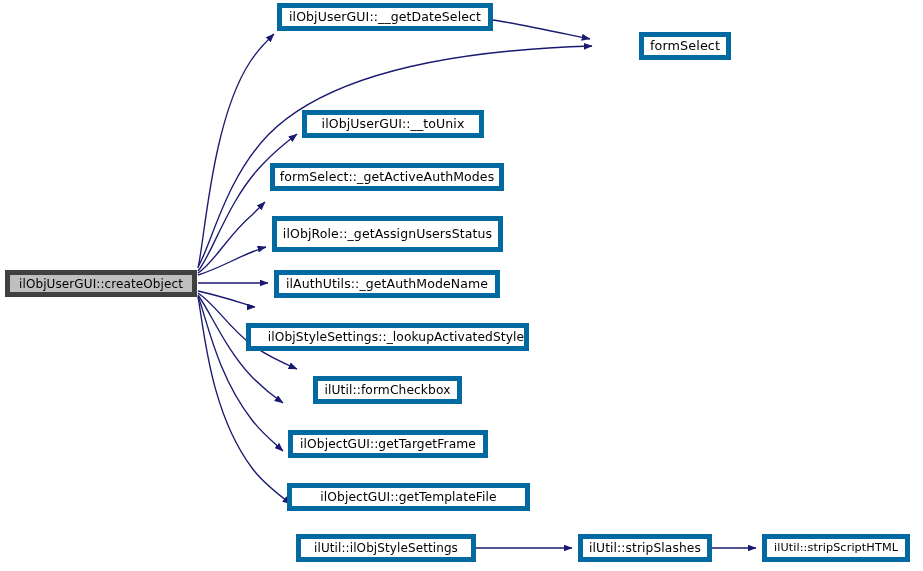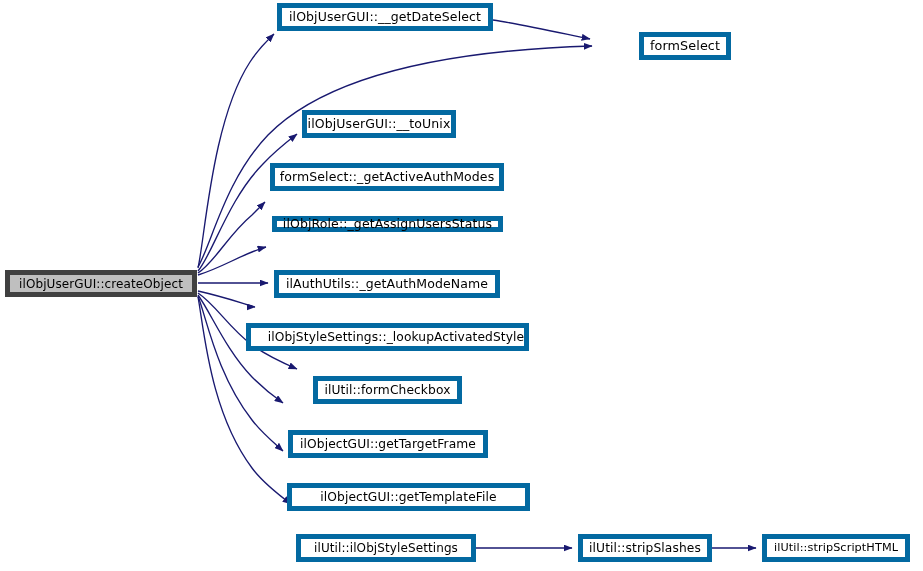--- a/index.html
+++ b/index.html
@@ -78,27 +78,27 @@
   <div id="node-layer">
       <div class="node-box is-root" style="left: 5px; top: 270px; width: 192px; height: 27px;">
         <span class="node-label" style="font-size: 12px;">ilObjUserGUI::createObject</span>
       </div>
       <div class="node-box" style="left: 277px; top: 3px; width: 216px; height: 28px;">
         <span class="node-label" style="font-size: 12.5px;">ilObjUserGUI::__getDateSelect</span>
       </div>
       <div class="node-box" style="left: 598px; top: 32px; width: 92px; height: 28px; margin-left: 41px;">
         <span class="node-label" style="font-size: 12.75px;">formSelect</span>
       </div>
-      <div class="node-box" style="left: 302px; top: 110px; width: 154px; height: 28px;">
+      <div class="node-box" style="left: 302px; top: 110px; width: 182px; height: 28px;">
         <span class="node-label" style="font-size: 12.5px;">ilObjUserGUI::__toUnix</span>
       </div>
       <div class="node-box" style="left: 270px; top: 163px; width: 234px; height: 28px;">
         <span class="node-label" style="font-size: 12.5px;">formSelect::_getActiveAuthModes</span>
       </div>
-      <div class="node-box" style="left: 272px; top: 216px; width: 231px; height: 16px;">
+      <div class="node-box" style="left: 272px; top: 216px; width: 231px; height: 36px;">
         <span class="node-label" style="font-size: 12.5px;">ilObjRole::_getAssignUsersStatus</span>
       </div>
       <div class="node-box" style="left: 274px; top: 270px; width: 226px; height: 28px;">
         <span class="node-label" style="font-size: 12.5px;">ilAuthUtils::_getAuthModeName</span>
       </div>
       <div class="node-box" style="left: 246px; top: 323px; width: 283px; height: 28px;">
         <span class="node-label" style="font-size: 12.25px; margin-left: 17px;">ilObjStyleSettings::_lookupActivatedStyle</span>
       </div>
       <div class="node-box" style="left: 313px; top: 376px; width: 149px; height: 28px;">
         <span class="node-label" style="font-size: 12.25px;">ilUtil::formCheckbox</span>

